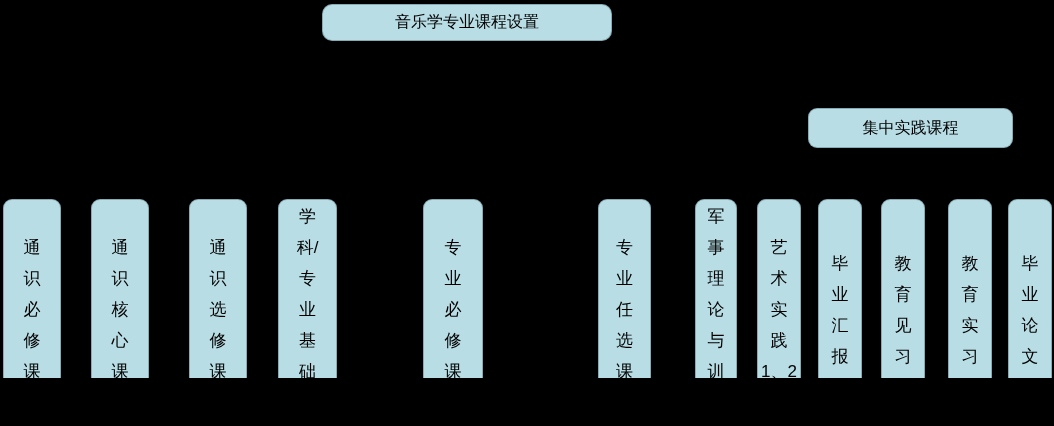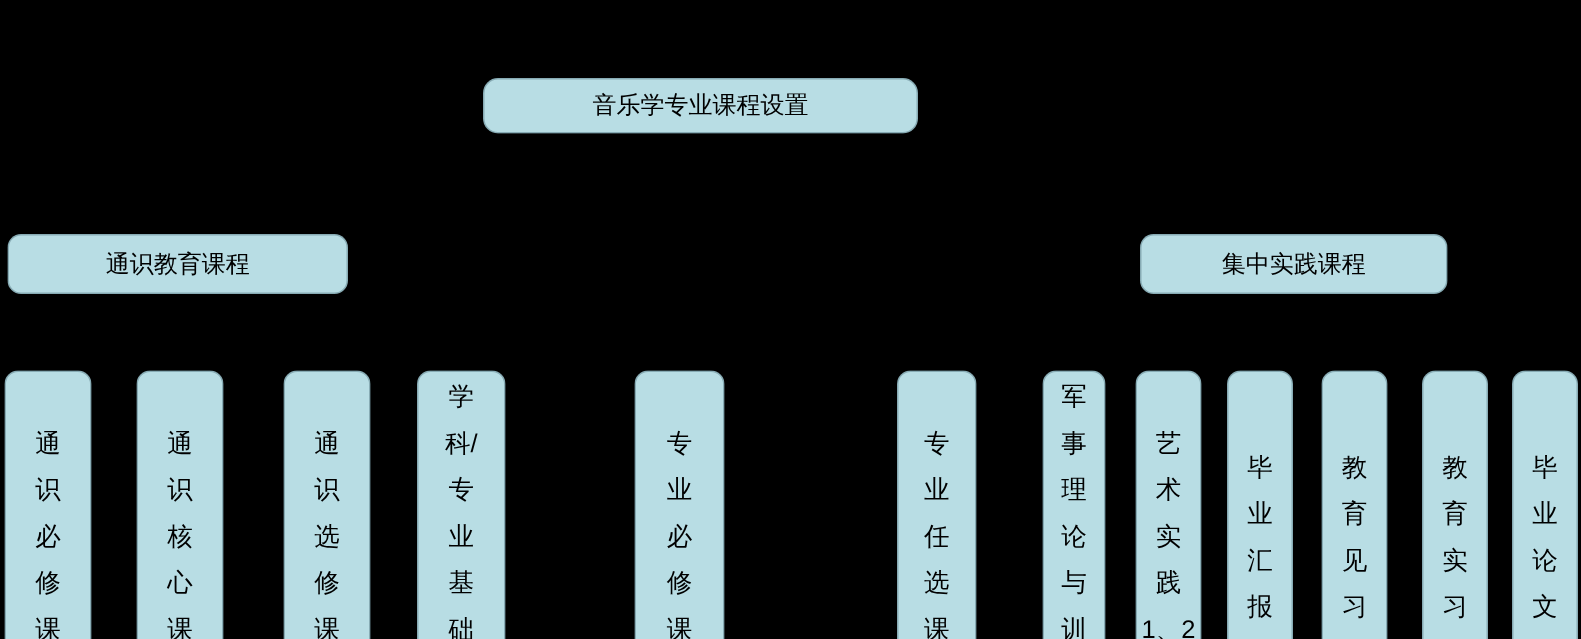--- a/index.html
+++ b/index.html
@@ -8,21 +8,20 @@
     background: #000000;
   }
   .canvas {
     position: relative;
     width: 1054px;
     height: 378px;
     background: #000000;
     overflow: hidden;
     font-family: "Liberation Sans", "DejaVu Sans", sans-serif;
     color: #000000;
-    margin-top: 48px;
   }
   .node {
     position: absolute;
     background: #b8dde4;
     border: 1px solid rgba(95, 130, 140, 0.55);
     box-sizing: border-box;
     display: flex;
     align-items: center;
     justify-content: center;
     text-align: center;
@@ -39,21 +38,21 @@
     line-height: 31px;
     white-space: pre-line;
     top: 199px;
     height: 221px;
   }
   
   .root-box   { left: 322px; top: 4px;   width: 290px; height: 37px; border-radius: 10px; }
   
   .hdr-1      { left: 5px;   top: 108px; width: 227px; height: 40px; }
   .hdr-2      { left: 315px; top: 108px; width: 303px; height: 40px; }
-  .hdr-3      { left: 760px; top: 108px; width: 205px; height: 40px; }
+  .hdr-3      { left: 808px; top: 108px; width: 205px; height: 40px; }
   
   .c1  { left: 3px;    width: 58px; }
   .c2  { left: 91px;   width: 58px; }
   .c3  { left: 189px;  width: 58px; }
   .c4  { left: 278px;  width: 59px; }
   .c5  { left: 423px;  width: 60px; }
   .c6  { left: 598px;  width: 53px; }
   .c7  { left: 695px;  width: 42px; }
   .c8  { left: 757px;  width: 44px; }
   .c9  { left: 818px;  width: 44px; }
@@ -61,21 +60,20 @@
   .c11 { left: 948px;  width: 44px; }
   .c12 { left: 1008px; width: 44px; }
 </style>
 </head>
 <body>
 
 <div class="canvas">
 
   <div class="node hnode root-box">音乐学专业课程设置</div>
 
-  <div class="node hnode hdr-1">通识教育课程</div>
   <div class="node hnode hdr-3">集中实践课程</div>
 
   <div class="node vnode c1">通
 识
 必
 修
 课</div>
   <div class="node vnode c2">通
 识
 核

